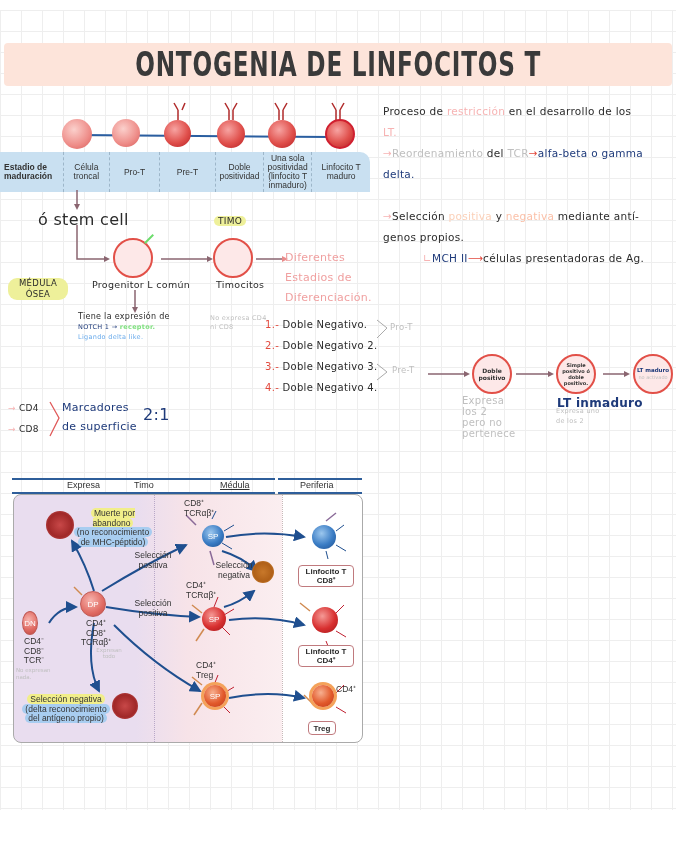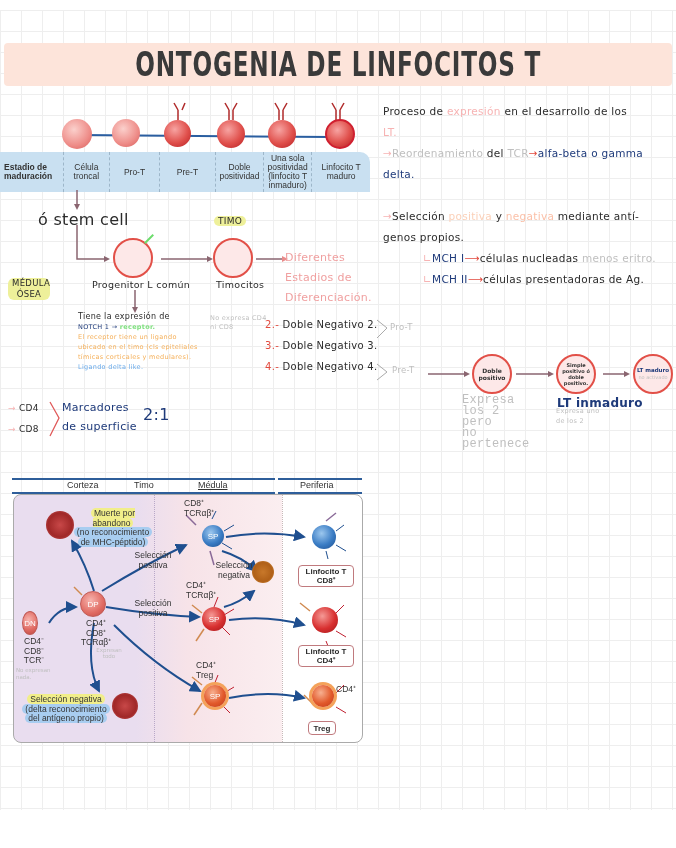--- a/index.html
+++ b/index.html
@@ -130,34 +130,34 @@
   <line x1="256" y1="69" x2="282" y2="69" stroke="#8a6570" stroke-width="1.5"></line>
   <polygon points="282,66 288,69 282,72" fill="#e98c8c"></polygon>
   <line x1="135" y1="100" x2="135" y2="120" stroke="#8a6570" stroke-width="1.5"></line>
   <polygon points="132,117 135,123 138,117" fill="#8a6570"></polygon>
 </svg>
 <div class="abs hand" style="left:38px;top:210px;font-size:16px;">ó stem cell</div>
 <div class="abs hand hl-yellow" style="left:214px;top:216px;font-size:9px;">TIMO</div>
 <div class="abs" style="left:113px;top:238px;width:40px;height:40px;border-radius:50%;border:2px solid #e25048;background:#fde8e8;"></div>
 <div class="abs" style="left:143px;top:238px;width:12px;height:2px;background:#6cdc6c;transform:rotate(-45deg);"></div>
 <div class="abs" style="left:213px;top:238px;width:40px;height:40px;border-radius:50%;border:2px solid #e25048;background:#fde8e8;"></div>
-<div class="abs hand hl-yellow" style="left:8px;top:278px;font-size:8.5px;line-height:11px;text-align:center;width:42px;">MÉDULA ÓSEA</div>
+<div class="abs hand hl-yellow" style="left:8px;top:278px;font-size:8.5px;line-height:11px;text-align:center;width:60px;border-radius:9px;">MÉDULA ÓSEA</div>
 <div class="abs hand" style="left:92px;top:279px;font-size:9.5px;">Progenitor L común</div>
 <div class="abs hand" style="left:216px;top:279px;font-size:9.5px;">Timocitos</div>
 <div class="abs hand" style="left:285px;top:248px;width:90px;font-size:11px;line-height:20px;color:#f0a0a0;">Diferentes Estadios de Diferenciación.</div>
 
 <div class="abs hand" style="left:78px;top:312px;width:125px;font-size:8px;line-height:10px;">
   <div>Tiene la expresión de</div>
   <div style="font-size:6.5px;"><span class="navy">NOTCH 1</span> <span class="navy">→</span> <span style="color:#7ee07e;font-weight:bold;">receptor.</span></div>
-  <div style="color:#f5b05a;font-size:6.5px;line-height:10px;">El receptor tiene un ligando ubicado en el timo (cls epiteliales tímicas corticales y medulares).</div>
   <div style="color:#6aabeb;font-size:6.5px;">Ligando delta like.</div>
 </div>
 
 <div class="abs gray hand" style="left:210px;top:314px;width:64px;font-size:6.5px;line-height:9px;">No expresa CD4 ni CD8</div>
 <div class="abs hand" style="left:265px;top:314px;font-size:10px;line-height:21px;">
+  <div><span class="red">1.-</span> <span>Doble Negativo.</span></div>
   <div><span class="red">2.-</span> <span>Doble Negativo 2.</span></div>
   <div><span class="red">3.-</span> <span>Doble Negativo 3.</span></div>
   <div><span class="red">4.-</span> <span>Doble Negativo 4.</span></div>
 </div>
 <svg class="abs" style="left:375px;top:318px;" width="60" height="80">
   <path d="M2 2 L12 10 L2 20" stroke="#aaa" stroke-width="1" fill="none"></path>
   <path d="M2 46 L12 54 L2 62" stroke="#aaa" stroke-width="1" fill="none"></path>
 </svg>
 <div class="abs gray hand" style="left:390px;top:322px;font-size:8.5px;">Pro-T</div>
 <div class="abs gray hand" style="left:392px;top:365px;font-size:8.5px;">Pre-T</div>
@@ -169,56 +169,55 @@
   <polygon points="128,11 134,14 128,17" fill="#8a6570"></polygon>
   <line x1="183" y1="14" x2="204" y2="14" stroke="#8a6570" stroke-width="1.5"></line>
   <polygon points="204,11 210,14 204,17" fill="#8a6570"></polygon>
 </svg>
 <div class="circle-node" style="left:472px;top:354px;width:40px;height:40px;">Doble positivo</div>
 <div class="circle-node" style="left:556px;top:354px;width:40px;height:40px;font-size:5px;line-height:6px;">Simple positivo ó doble positivo.</div>
 <div class="circle-node" style="left:633px;top:354px;width:40px;height:40px;flex-direction:column;">
   <span class="navy" style="font-size:5.5px;">LT maduro</span>
   <span class="gray" style="font-size:5px;font-weight:normal;">no activado</span>
 </div>
-<div class="abs gray hand" style="left:462px;top:395px;width:52px;font-size:12px;line-height:11px;font-family:Liberation Mono, monospace;">Expresa los 2 pero no pertenece</div>
+<div class="abs gray hand" style="left:462px;top:395px;width:52px;font-size:10px;line-height:11px;">Expresa los 2 pero no pertenece</div>
 <div class="abs navy hand" style="left:557px;top:396px;font-size:12px;font-weight:bold;">LT inmaduro</div>
 <div class="abs gray hand" style="left:556px;top:406px;width:48px;font-size:6.5px;line-height:10px;">Expresa uno de los 2</div>
 
 <div class="abs hand" style="left:8px;top:398px;font-size:9px;line-height:21px;">
   <div><span class="pink">→</span> <span>CD4</span></div>
   <div><span class="pink">→</span> <span>CD8</span></div>
 </div>
 <svg class="abs" style="left:48px;top:400px;" width="14" height="40">
   <path d="M2 2 L11 18 L2 36" stroke="#e05a5a" stroke-width="1.3" fill="none"></path>
 </svg>
 <div class="abs navy hand" style="left:62px;top:398px;font-size:11px;line-height:19px;">
   <div>Marcadores</div>
   <div>de superficie</div>
 </div>
 <div class="abs navy hand" style="left:143px;top:405px;font-size:16px;">2:1</div>
 
 <div class="abs hand notes" style="left:383px;top:101px;width:285px;">
-  <div><span>Proceso de</span> <span class="pink">expresión</span> <span>en el desarrollo de los</span></div>
+  <div><span>Proceso de</span> <span class="pink">restricción</span> <span>en el desarrollo de los</span></div>
   <div class="pink">LT.</div>
   <div><span class="pink">→</span><span class="gray">Reordenamiento</span> <span>del</span> <span class="gray">TCR</span><span class="red">→</span><span class="navy">alfa-beta o gamma delta.</span></div>
   <div style="height:21px;"></div>
   <div><span class="pink">→</span><span>Selección</span> <span style="color:#fbd0b8;">positiva</span> <span>y</span> <span style="color:#fbc0a8;margin-top:28px;">negativa</span> <span>mediante antí-genos propios.</span></div>
   <div style="height:0px;"></div>
-  <div style="padding-left:40px;"><span class="pink">∟</span><span class="navy">MCH I</span><span class="red">⟶</span><span>células nucleadas</span> <span class="gray">menos eritro.</span></div>
   <div style="padding-left:40px;"><span class="pink">∟</span><span class="navy">MCH II</span><span class="red">⟶</span><span>células presentadoras de Ag.</span></div>
 </div>
 
 <div class="abs fig-header">
   <div class="abs" style="left:0;top:0;width:263px;height:2px;background:#2e5e9a;"></div>
   <div class="abs" style="left:266px;top:0;width:84px;height:2px;background:#2e5e9a;"></div>
   <div class="abs" style="left:0;top:14px;width:263px;height:1.5px;background:#2e5e9a;"></div>
   <div class="abs" style="left:266px;top:14px;width:84px;height:1.5px;background:#2e5e9a;"></div>
-  <span class="abs" style="left:55px;top:2px;">Corteza</span>
+  <span class="abs" style="left:55px;top:2px;">Expresa</span>
   <span class="abs" style="left:122px;top:2px;">Timo</span>
-  <span class="abs" style="left:186px;top:2px;text-decoration:underline;">Médula</span>
+  <span class="abs" style="left:208px;top:2px;text-decoration:underline;">Médula</span>
   <span class="abs" style="left:288px;top:2px;">Periferia</span>
 </div>
 
 <div class="abs fig-box">
   <div class="abs" style="left:140px;top:0;width:1px;height:249px;border-left:1px dotted #b8a8c8;"></div>
   <div class="abs" style="left:268px;top:0;width:1px;height:249px;border-left:1px dotted #c8b8b8;"></div>
 
   <svg class="abs" style="left:0;top:0;" width="350" height="249">
     <defs>
       <marker id="ah" markerWidth="6" markerHeight="6" refX="5" refY="3" orient="auto">

